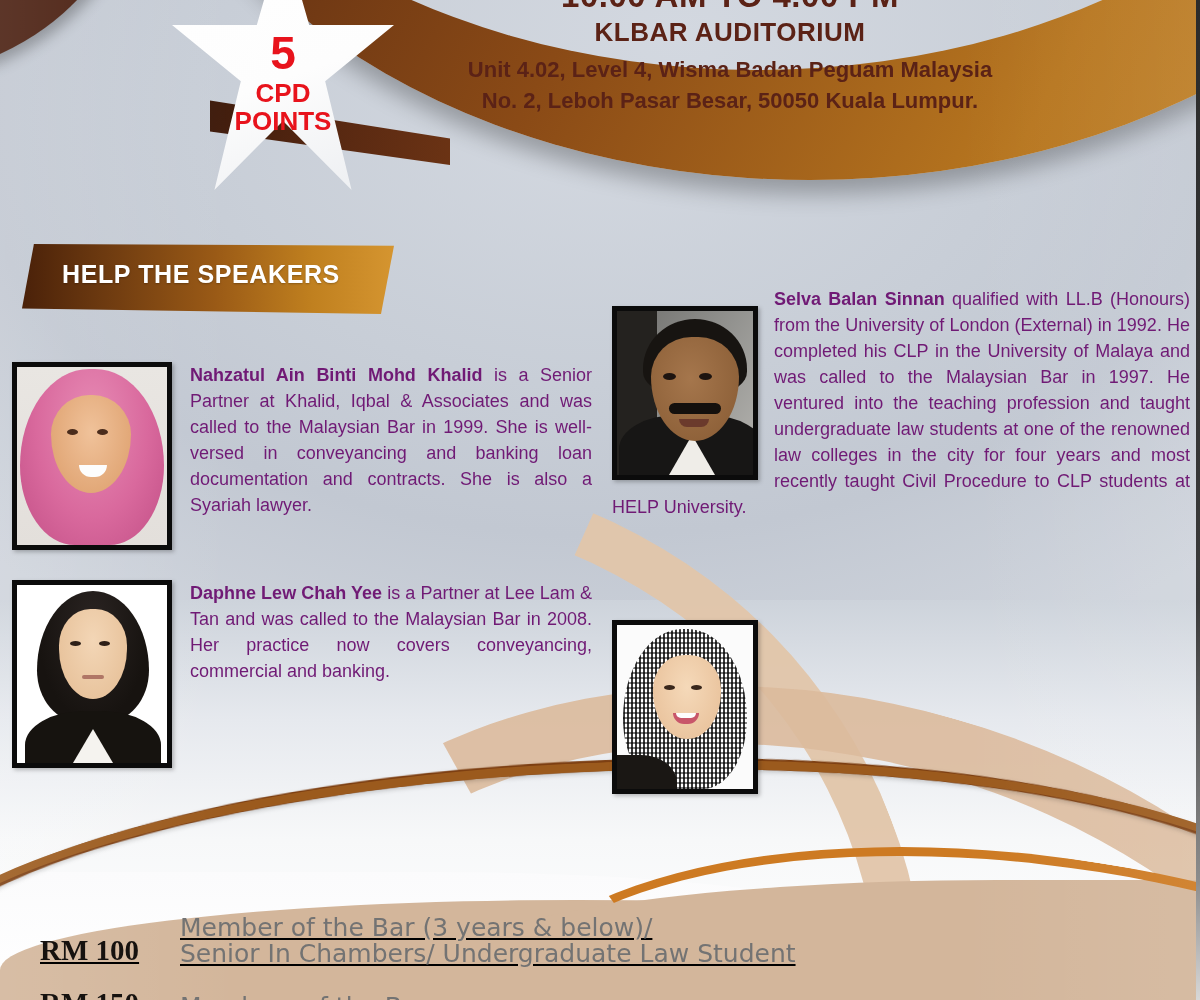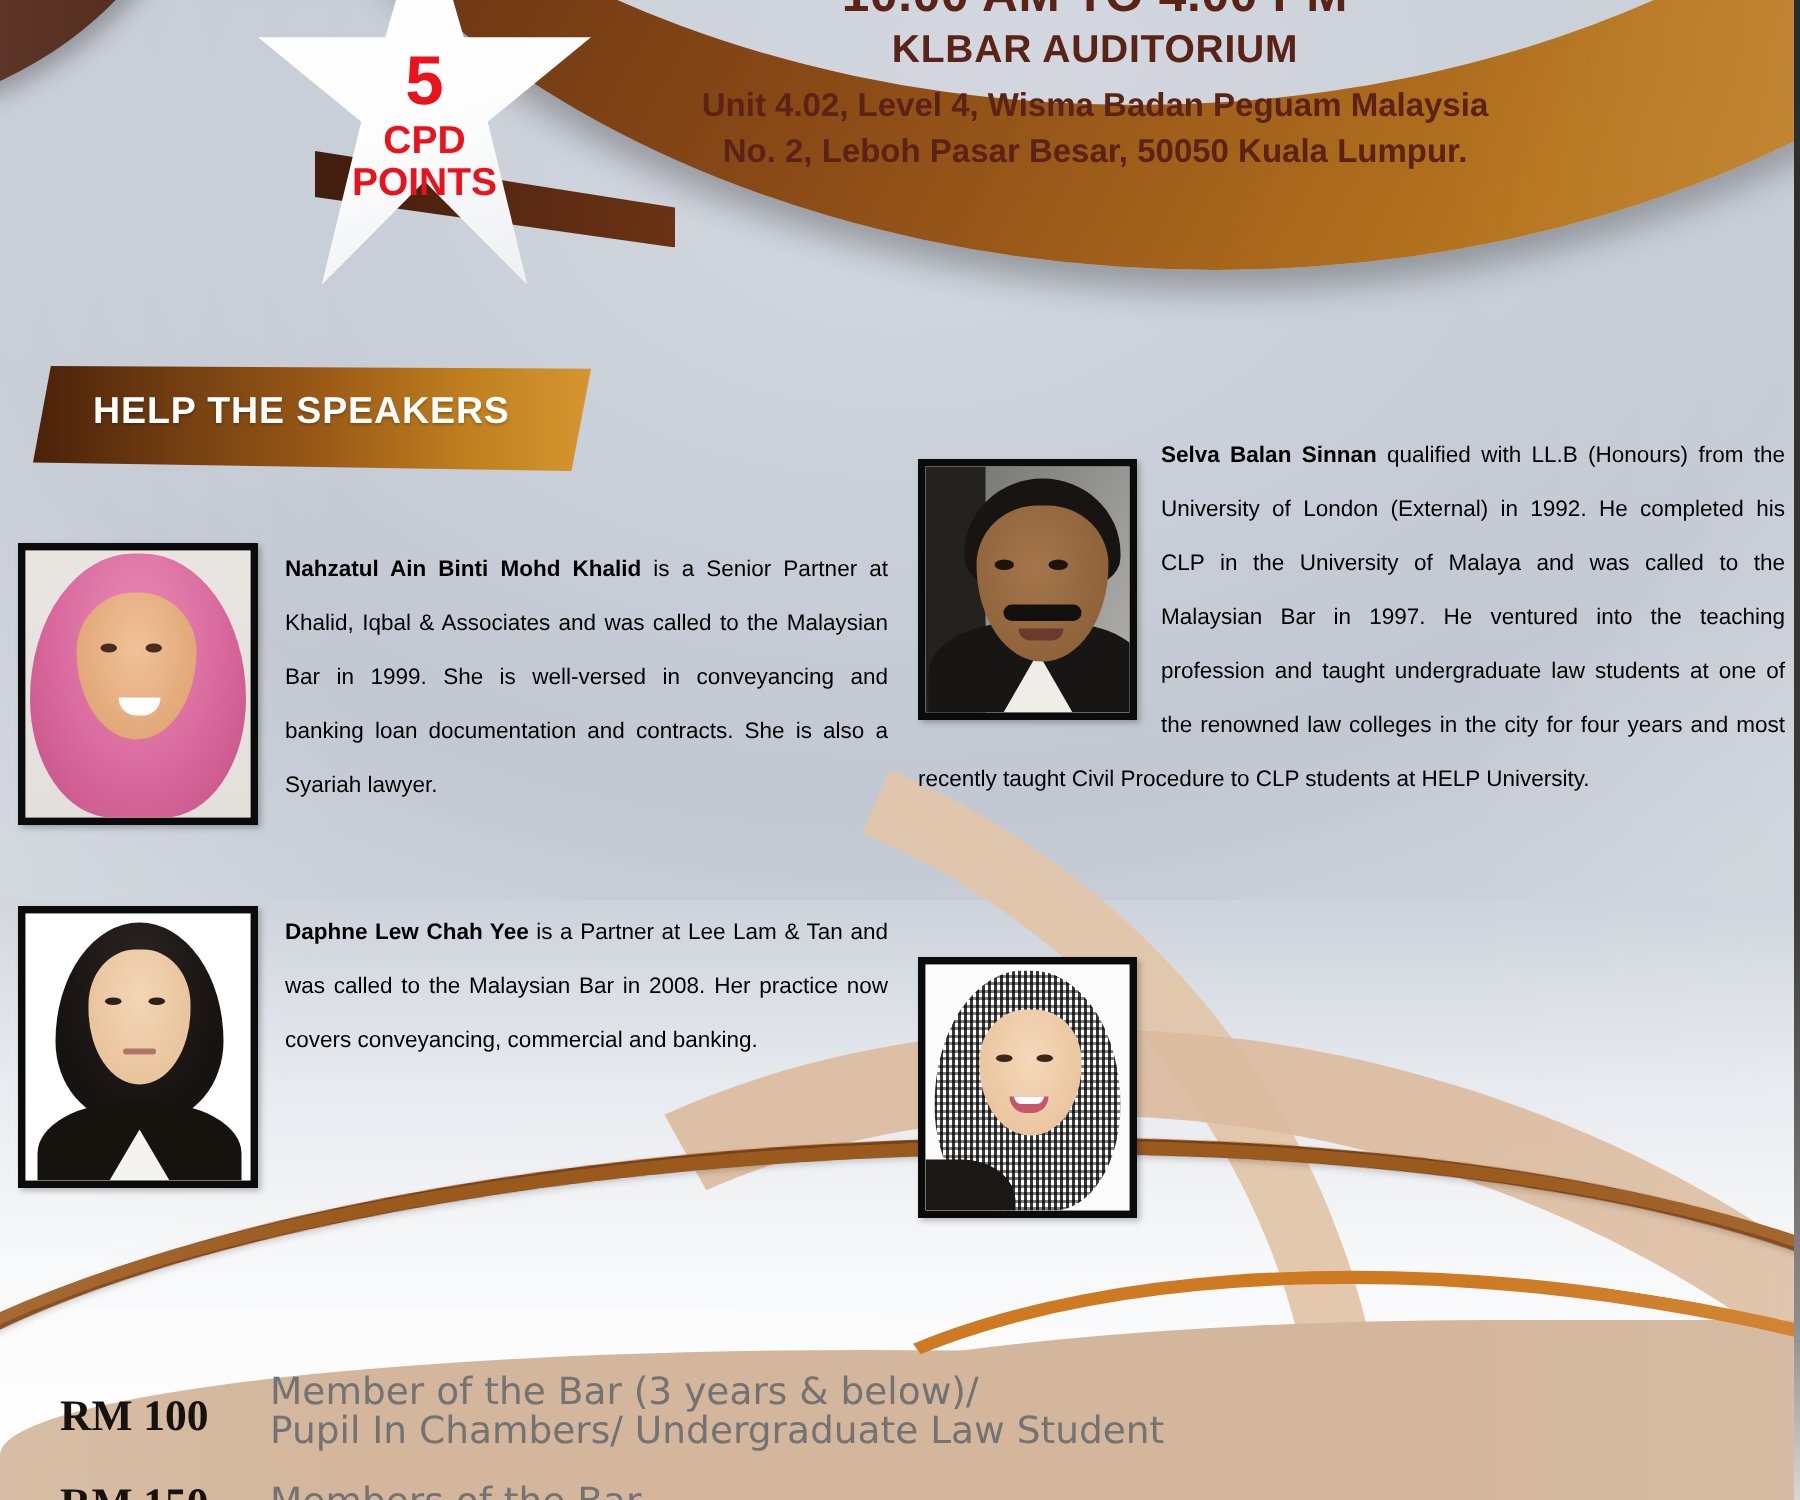--- a/index.html
+++ b/index.html
@@ -196,23 +196,23 @@
     letter-spacing:0.6px;
     text-shadow:0 1px 2px rgba(0,0,0,0.25);
   }
 
   
   .col-left  { position:absolute; left:12px;  top:300px; width:580px; }
   .col-right { position:absolute; left:612px; top:286px; width:578px; }
 
   .bio { position:relative; }
   .bio-text {
-    font-size:15px;
-    line-height:36px;
-    color:#000000;
+    font-size:18px;
+    line-height:26px;
+    color:#701a75;
     text-align:justify;
     text-justify:inter-word;
     hyphens:none;
   }
   .bio-text b { font-weight:bold; }
 
   .photo {
     float:left;
     background:#0b0b0b;
     padding:5px;
@@ -325,21 +325,21 @@
   .p4 .eye.l { left:47px; } .p4 .eye.r { left:74px; }
   .p4 .mouth { position:absolute; left:56px; top:88px; width:26px; height:11px; background:#c8566a; border-radius:0 0 14px 14px; z-index:3; }
   .p4 .mouth:after { content:""; position:absolute; left:3px; top:0; width:20px; height:5px; background:#fdfdfd; border-radius:0 0 8px 8px; }
   .p4 .shoulder {
     position:absolute; left:0; bottom:0; width:60px; height:34px; background:#1a1714;
     border-radius:0 60% 0 0 / 0 28px 0 0;
   }
 
   
   .fees { position:absolute; left:40px; top:915px; width:760px; }
-  .fee-row { display:flex; align-items:center; margin-bottom:14px; }
+  .fee-row { display:flex; align-items:flex-end; margin-bottom:14px;text-decoration:underline; }
   .fee-amt {
     width:140px; flex:0 0 140px;
     font-family:"Liberation Serif", serif;
     font-weight:bold; font-size:29px; color:#16120f;
     text-align:left; padding-top:6px;
   }
   .fee-desc {
     font-family:"DejaVu Sans", sans-serif;
     font-size:25px; line-height:26px; color:#737373;
   }
@@ -462,21 +462,21 @@
       </div>
     </div>
 
   </div>
 
   <div class="fees">
     <div class="fee-row">
       <div class="fee-amt">RM 100</div>
       <div class="fee-desc">
         <div>Member of the Bar (3 years &amp; below)/</div>
-        <div>Pupil In Chambers/ Undergraduate Law Student</div>
+        <div>Senior In Chambers/ Undergraduate Law Student</div>
       </div>
     </div>
     <div class="fee-row">
       <div class="fee-amt">RM 150</div>
       <div class="fee-desc">
         <div>Members of the Bar</div>
       </div>
     </div>
   </div>
 

